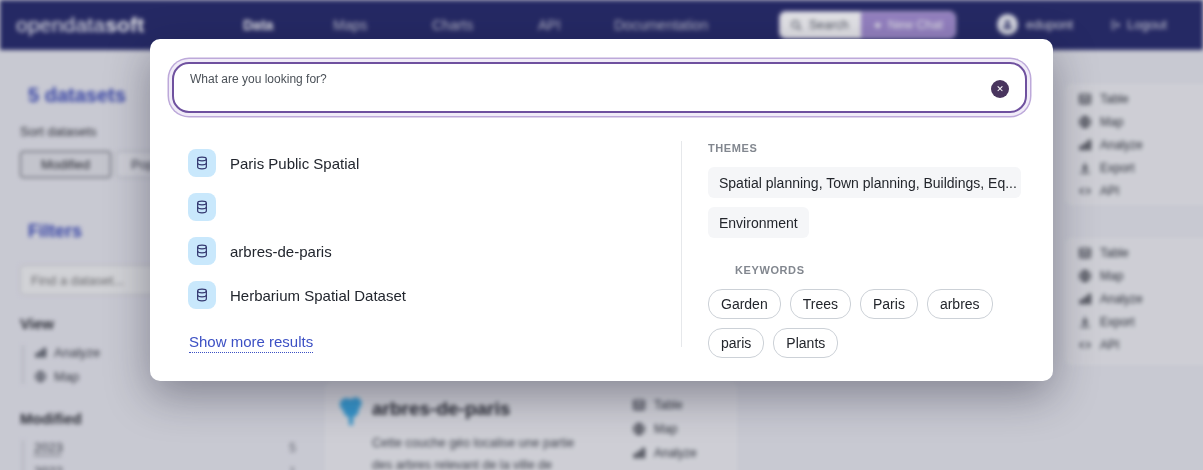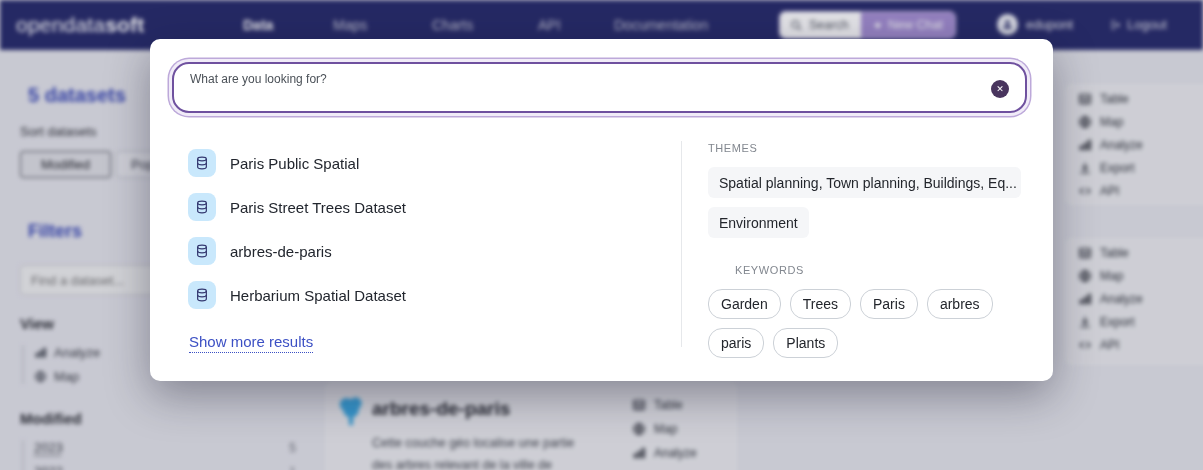--- a/index.html
+++ b/index.html
@@ -57,21 +57,21 @@
   .modal-search { position:absolute; left:22px; top:23px; width:855px; height:51px; background:#fff; border:2px solid #6f519f; border-radius:17px; box-shadow:0 0 0 3px #f1ecf8, 0 0 0 4.5px #bda9da; }
   .ms-label { position:absolute; left:16px; top:8px; font-size:12px; color:#4b5158; }
   .ms-value { position:absolute; left:14px; top:26px; width:780px; border:none; outline:none; font-size:15.5px; color:#333a4d; font-family:"Liberation Sans",sans-serif; background:transparent; }
   .ms-clear { position:absolute; right:16px; top:16px; width:18px; height:18px; border-radius:50%; background:#49355e; color:#fff; font-size:9px; display:flex; align-items:center; justify-content:center; cursor:pointer; }
 
   .result-row { position:absolute; left:38px; height:28px; display:flex; align-items:center; gap:14px; cursor:pointer; }
   .db-badge { width:28px; height:28px; border-radius:8px; background:#c9e8fc; display:flex; align-items:center; justify-content:center; }
   .result-label { font-size:15px; color:#22262e; }
   .show-more { position:absolute; left:39px; top:294px; font-size:15px; color:#3c50c4; border-bottom:1.5px dotted #3c50c4; padding-bottom:2px; cursor:pointer; }
   .v-divider { position:absolute; left:531px; top:102px; width:1px; height:206px; background:#e6e8eb; }
-  .sec-label { position:absolute; font-size:11px; font-weight:400; letter-spacing:.6px; color:#82878f; }
+  .sec-label { position:absolute; font-size:11px; font-weight:700; letter-spacing:.6px; color:#82878f; }
   .themes-label { left:558px; top:103px; }
   .kw-label { left:558px; top:225px;margin-left:27px; }
   .theme-chip { position:absolute; left:558px; height:31px; background:#f5f6f8; border-radius:6px; font-size:14px; color:#23262c; display:flex; align-items:center; padding:0 11px; white-space:nowrap; overflow:hidden; cursor:pointer; }
   .theme-1 { top:128px; width:313px; }
   .theme-2 { top:168px; }
   .kw-wrap { position:absolute; left:558px; top:250px; width:322px; display:flex; flex-wrap:wrap; gap:9px; }
   .kw-chip { height:30px; background:#fff; border:1px solid #ccd1d7; border-radius:14px; font-size:14px; color:#23262c; display:flex; align-items:center; padding:0 12px; cursor:pointer; }
 
   svg { display:block; }
 </style>
@@ -340,21 +340,20 @@
       <span class="result-label">Paris Public Spatial</span>
     </div>
     <div class="result-row" style="top:154px;">
       <span class="db-badge">
           <svg width="16" height="16" viewBox="0 0 24 24" fill="none" stroke="#31356d" stroke-width="1.8">
             <ellipse cx="12" cy="6" rx="6.5" ry="2.7"></ellipse>
             <path d="M5.5 6v12c0 1.5 2.9 2.7 6.5 2.7s6.5-1.2 6.5-2.7V6"></path>
             <path d="M5.5 12c0 1.5 2.9 2.7 6.5 2.7s6.5-1.2 6.5-2.7"></path>
           </svg>
         </span>
-      <span class="result-label">Paris Street Trees Dataset</span>
     </div>
     <div class="result-row" style="top:198px;">
       <span class="db-badge">
           <svg width="16" height="16" viewBox="0 0 24 24" fill="none" stroke="#31356d" stroke-width="1.8">
             <ellipse cx="12" cy="6" rx="6.5" ry="2.7"></ellipse>
             <path d="M5.5 6v12c0 1.5 2.9 2.7 6.5 2.7s6.5-1.2 6.5-2.7V6"></path>
             <path d="M5.5 12c0 1.5 2.9 2.7 6.5 2.7s6.5-1.2 6.5-2.7"></path>
           </svg>
         </span>
       <span class="result-label">arbres-de-paris</span>

